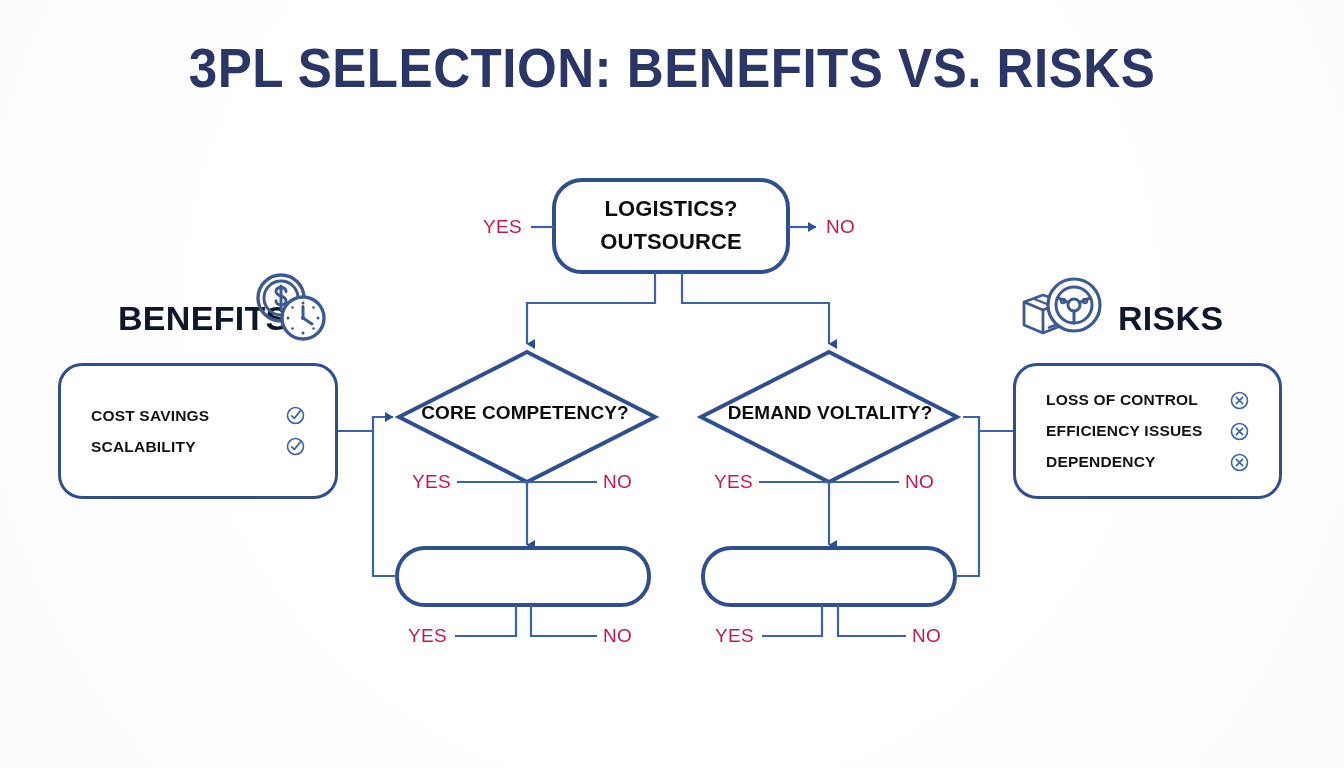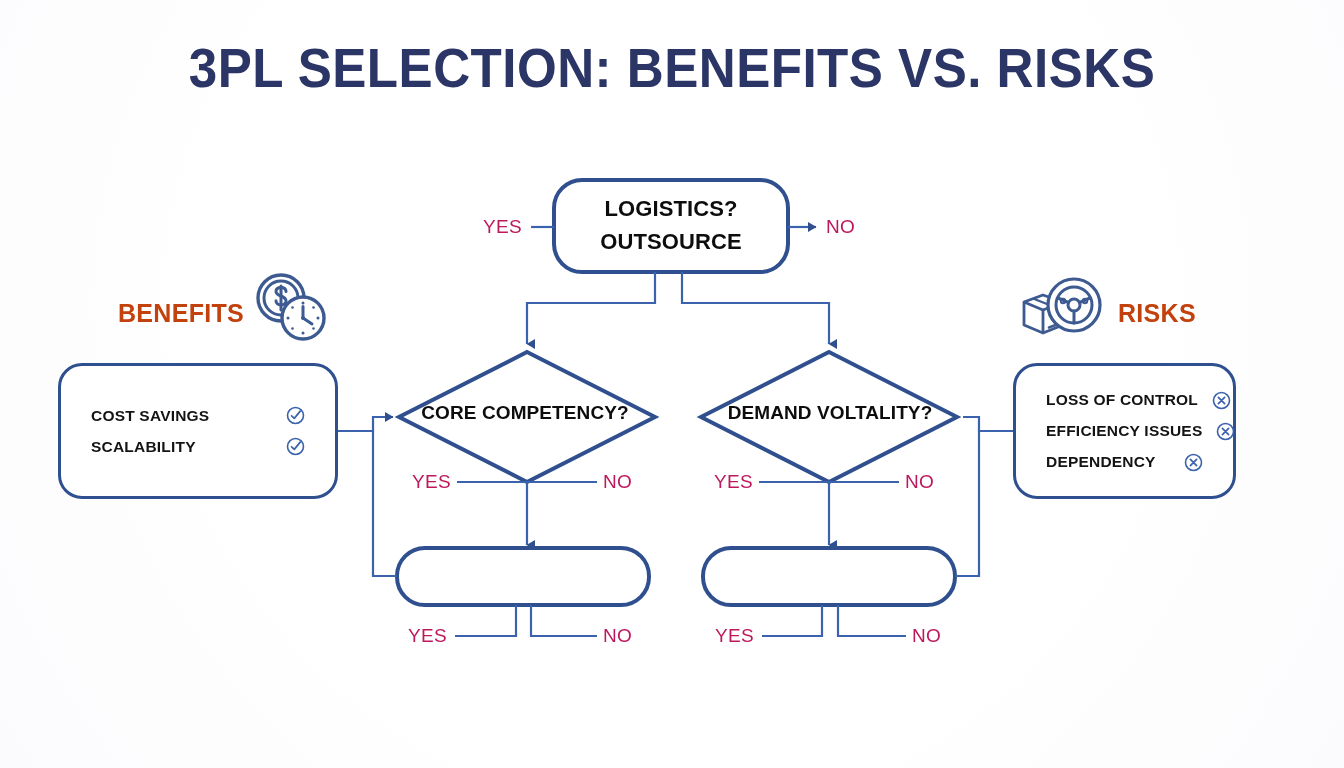--- a/index.html
+++ b/index.html
@@ -47,43 +47,43 @@
     font-weight: bold;
     letter-spacing: 0.5px;
     color: #2b3566;
     transform: scaleX(0.93);
     white-space: nowrap;
   }
 
   
   .side-label {
     position: absolute;
-    font-size: 25px;
+    font-size: 34px;
     font-weight: bold;
-    color: #c2410c;
+    color: #0f172a;
     letter-spacing: 0.3px;
     white-space: nowrap;
   }
   #benefits-label { left: 118px; top: 299px; }
   #risks-label    { left: 1118px; top: 299px; }
 
   
   .info-card {
     position: absolute;
     box-sizing: border-box;
     border: 3px solid #2f4f8f;
     border-radius: 24px;
     background: #ffffff;
     display: flex;
     flex-direction: column;
     justify-content: center;
     padding: 0 30px;
   }
   #benefits-card { left: 58px;  top: 363px; width: 280px; height: 136px; }
-  #risks-card    { left: 1013px; top: 363px; width: 223px; height: 136px; justify-content: center; }
+  #risks-card    { left: 1013px; top: 363px; width: 269px; height: 136px; justify-content: center; }
 
   .card-row {
     display: flex;
     align-items: center;
     justify-content: space-between;
     height: 31px;
   }
   .card-row-label {
     font-size: 15.5px;
     font-weight: bold;

